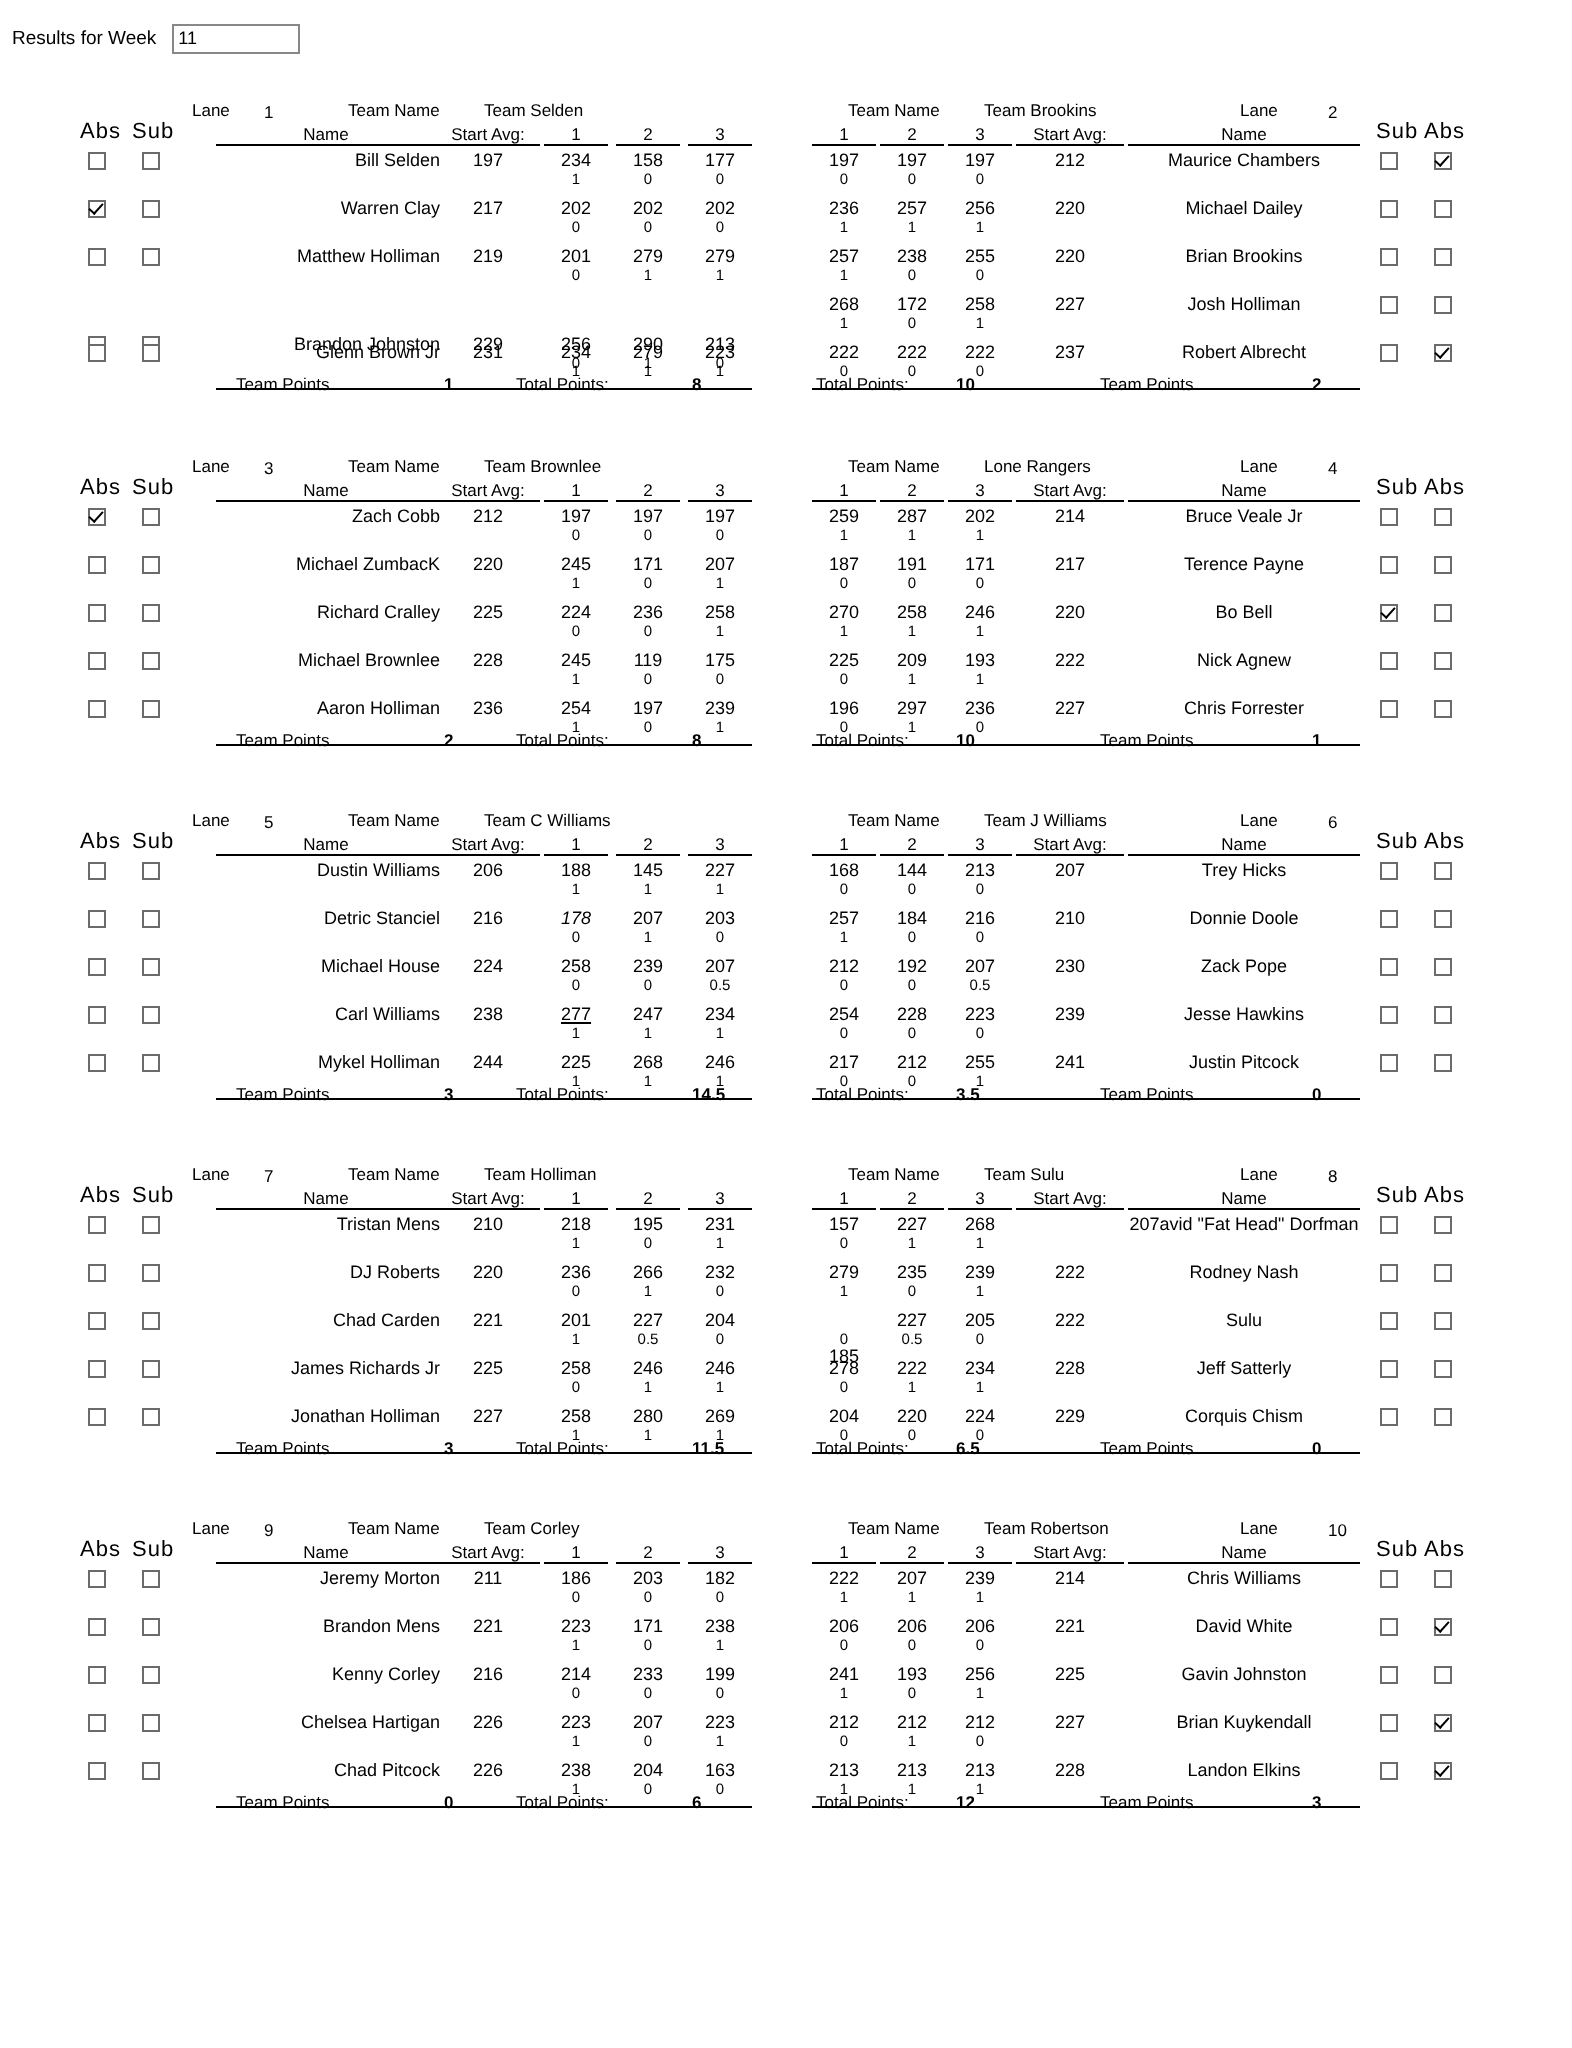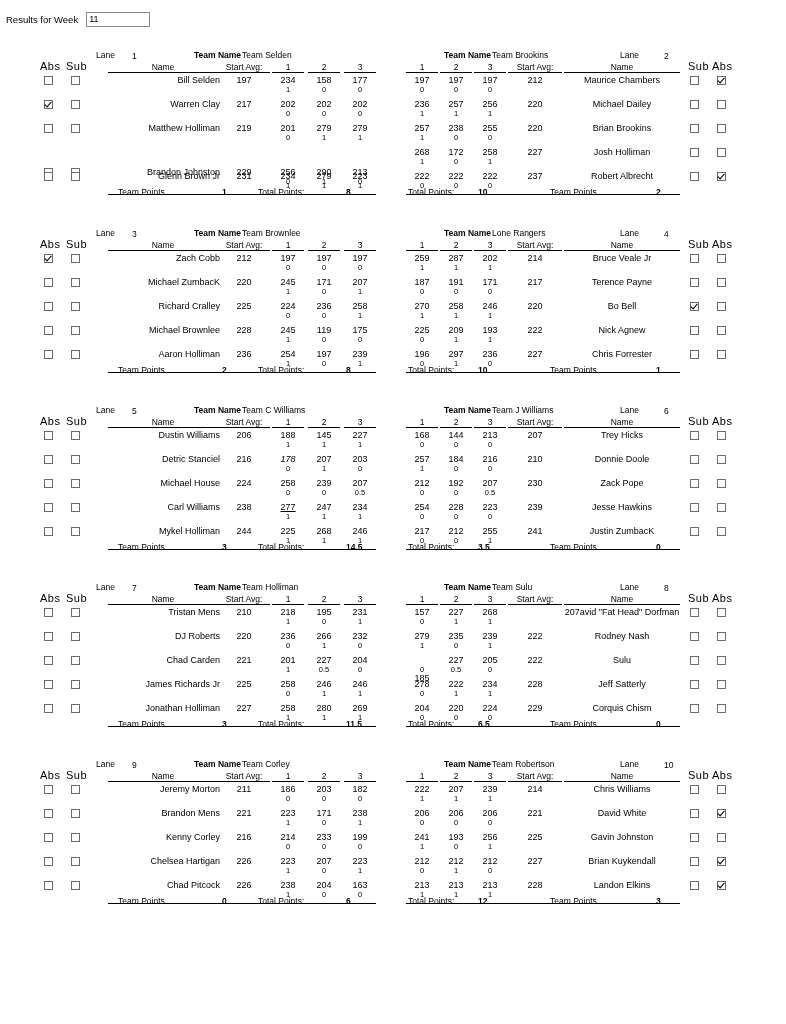--- a/index.html
+++ b/index.html
@@ -35,21 +35,21 @@
   .cb.on::after{
     content:"";position:absolute;left:1px;top:-1px;width:3px;height:6px;
     border:solid #000;border-width:0 1.4px 1.4px 0;transform:rotate(42deg);
   }
 
   .name{text-align:right;white-space:nowrap;}
   .num{text-align:center;}
   .sub{font-size:7.5px;text-align:center;color:#000;}
 
   .lbl{font-size:8.5px;}
-  .lblb{font-size:8.5px;font-weight:bold;margin-left:20px;}
+  .lblb{font-size:8.5px;font-weight:normal;}
   .u{border-bottom:1px solid #000;}
 
   .footrow{position:absolute;bottom:0;left:0;width:100%;height:13px;}
   .footrow span{position:absolute;white-space:nowrap;font-size:8.5px;}
   .rule{position:absolute;height:0;border-top:1px solid #000;}
 </style>
 </head>
 <body>
 
 <div class="week-row">
@@ -530,21 +530,21 @@
           <span class="sub" style="position:absolute;left:34px;top:11px;width:32px;">0</span>
           <span class="sub" style="position:absolute;left:68px;top:11px;width:32px;">0</span>
           <span style="position:absolute;left:284px;top:2px;"><span class="cb"></span></span>
           <span style="position:absolute;left:311px;top:2px;"><span class="cb"></span></span>
         </div>
         <div style="position:absolute;left:0;top:120px;width:100%;height:24px;">
           <span class="num" style="position:absolute;left:0px;top:1px;width:32px;">217</span>
           <span class="num" style="position:absolute;left:34px;top:1px;width:32px;">212</span>
           <span class="num" style="position:absolute;left:68px;top:1px;width:32px;">255</span>
           <span class="num" style="position:absolute;left:102px;top:1px;width:54px;">241</span>
-          <span style="position:absolute;left:158px;top:1px;width:116px;text-align:center;white-space:nowrap;">Justin ZumbacK</span>
+          <span style="position:absolute;left:158px;top:1px;width:116px;text-align:center;white-space:nowrap;">Justin Pitcock</span>
           <span class="sub" style="position:absolute;left:0px;top:11px;width:32px;">0</span>
           <span class="sub" style="position:absolute;left:34px;top:11px;width:32px;">0</span>
           <span class="sub" style="position:absolute;left:68px;top:11px;width:32px;">1</span>
           <span style="position:absolute;left:284px;top:2px;"><span class="cb"></span></span>
           <span style="position:absolute;left:311px;top:2px;"><span class="cb"></span></span>
         </div>
         <div class="rule" style="left:0px;top:144px;width:274px;"></div>
         <div class="footrow">
           <span style="left:2px;top:0;">Total Points:</span>
           <span style="left:72px;top:0;font-weight:bold;">3.5</span>

